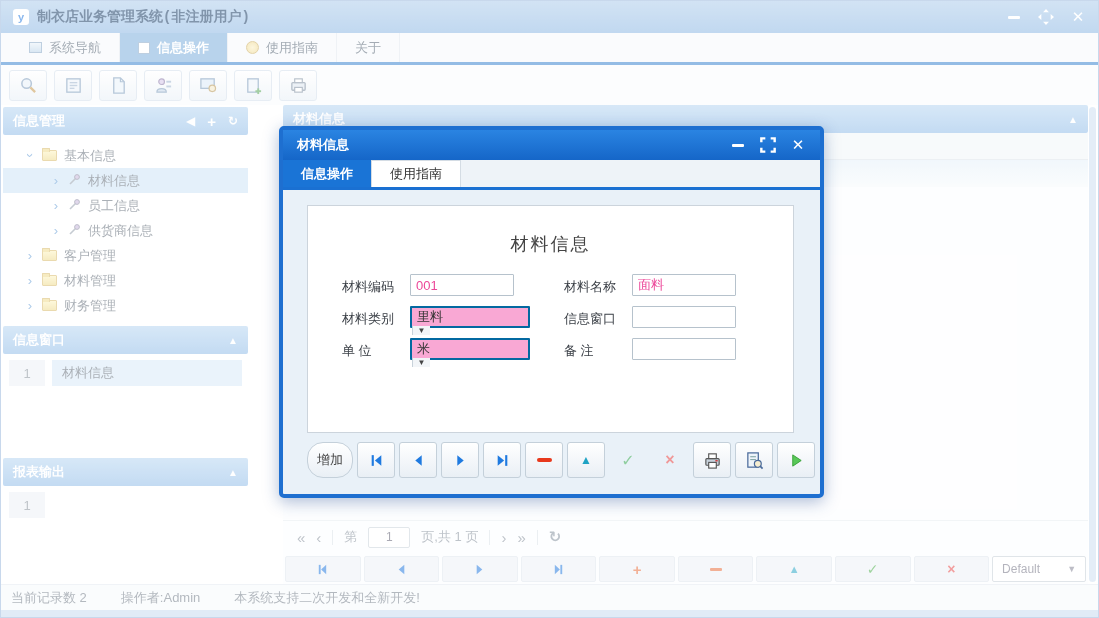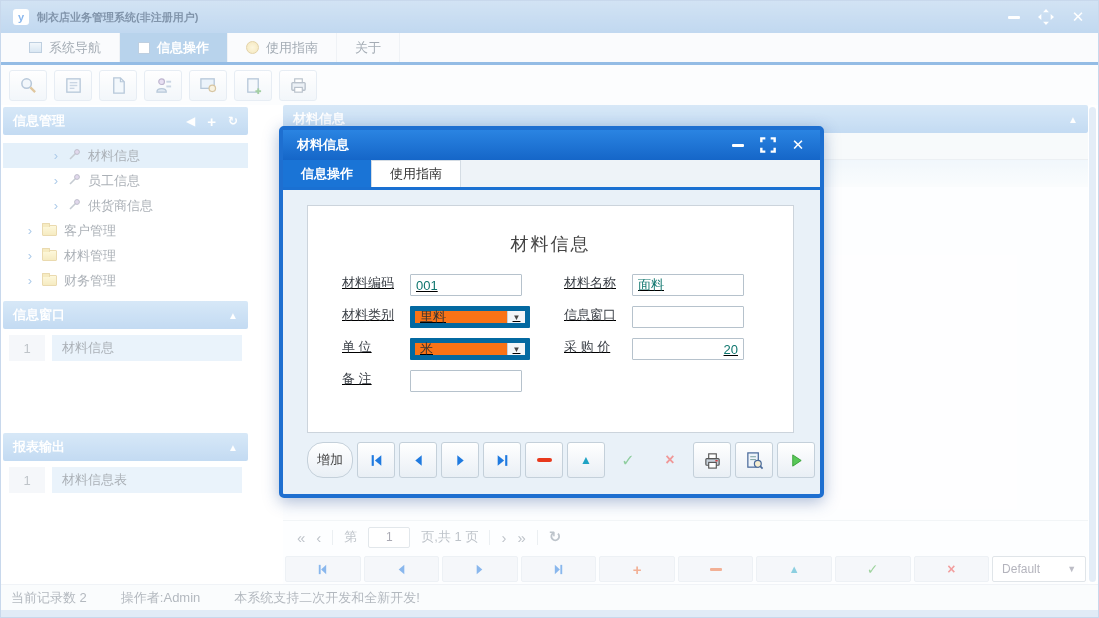--- a/index.html
+++ b/index.html
@@ -8,21 +8,21 @@
            border:1px solid #c8d8ec; overflow:hidden; }
   .app{ position:absolute; inset:0; opacity:.55; }
 
   
   .titlebar{ position:absolute; left:0; top:0; right:0; height:32px;
     background:linear-gradient(#aecdec,#8fb9e4); display:flex; align-items:center;
     padding:0 12px; gap:8px; }
   .app-icon{ width:16px; height:16px; background:#fff; border-radius:3px;
     color:#2a7de0; font-weight:bold; font-size:11px; display:flex;
     align-items:center; justify-content:center; }
-  .title-text{ font-weight:bold; font-size:11px; color:#1c3f68; }
+  .title-text{ font-weight:bold; font-size:14px; color:#1c3f68;font-family:Liberation Mono, monospace; }
   .win-controls{ margin-left:auto; display:flex; gap:16px; align-items:center; color:#fff; }
   .wc{ display:flex; align-items:center; justify-content:center; width:16px; height:16px; cursor:pointer; }
   .wc .bar{ width:12px; height:3px; background:#fff; border-radius:1px; }
   .wc.close{ font-size:15px; font-weight:bold; }
 
   
   .tabbar{ position:absolute; top:32px; left:0; right:0; height:29px;
     background:#f6f9fc; display:flex; align-items:stretch; padding-left:10px; }
   .tab{ display:flex; align-items:center; gap:7px; padding:0 18px;
     font-size:13px; color:#5a6878; border-right:1px solid #e2e9f0; cursor:pointer; }
@@ -114,27 +114,27 @@
   .dlg-tabs{ height:30px; background:#eef3f8; display:flex; border-bottom:3px solid #1a70d2; }
   .dlg-tab{ padding:0 18px; display:flex; align-items:center; font-size:13px; cursor:pointer; }
   .dlg-tab.active{ background:#1a74d6; color:#fff; font-weight:bold; }
   .dlg-tab.inactive{ background:#fff; color:#333; border:1px solid #d4dce4; border-bottom:none; }
   .dlg-body{ position:relative; height:calc(100% - 63px); }
   .form-box{ position:absolute; left:24px; top:15px; width:487px; height:228px;
     background:#fff; border:1px solid #ccd4dc; }
   .form-title{ text-align:center; margin-top:26px; font-size:18px; color:#444; letter-spacing:2px; }
   .form-grid{ margin:18px 0 0 34px; display:grid; grid-template-columns:1fr 1fr;
     row-gap:10px; column-gap:24px; width:420px; }
-  .fcell{ display:flex; align-items:flex-start;text-decoration:underline; }
+  .fcell{ display:flex; align-items:flex-end; }
   .flabel{ width:68px; font-size:13px; color:#3a3f46; flex:0 0 68px; }
-  .finput{ width:112px; height:22px; border:1px solid #b6c2cc; font-size:13px;
-    color:#0f766e; padding:0 5px; border-radius:1px; }
+  .finput{ width:104px; height:22px; border:1px solid #b6c2cc; font-size:13px;
+    color:#ec4899; padding:0 5px; border-radius:1px; }
   .finput.num{ text-align:right; }
-  .fselect{ width:120px; height:22px; border:5px solid #0369a1; display:flex;
-    background:#f97316; cursor:pointer; border-radius:1px; }
+  .fselect{ width:120px; height:22px; border:2px solid #0369a1; display:flex;
+    background:#f9a8d4; cursor:pointer; border-radius:1px;flex-direction:column; }
   .fs-text{ flex:1; font-size:13px; color:#333; display:flex; align-items:center; padding:0 5px; }
   .fs-arrow{ width:18px; border-left:1px solid #c8d2da; background:#f2f5f8; color:#444;
     font-size:8px; display:flex; align-items:center; justify-content:center; }
   .dlg-toolbar{ position:absolute; left:24px; bottom:13px; display:flex; gap:4px; align-items:center; }
   .dlg-btn{ min-width:38px; height:36px; padding:0 7px;
     background:linear-gradient(#ffffff,#e9eff5); border:1px solid #c4d0da; border-radius:3px;
     display:flex; align-items:center; justify-content:center; font-size:13px; color:#444; cursor:pointer; }
   .dlg-btn.flat{ border-color:transparent; background:transparent; }
   .dlg-btn svg{ width:15px; height:15px; }
   .d-minus{ width:15px; height:4px; background:#e8391c; border-radius:2px; }
@@ -238,20 +238,25 @@
     <div class="sidebar">
       <div class="panel-header">
         <span>信息管理</span>
         <span class="ph-tools">
           <span>◀</span>
           <span style="font-size:15px;">+</span>
           <span>↻</span>
         </span>
       </div>
       <div class="tree">
+        <div class="tree-item">
+          <span class="chev down">›</span>
+          <span class="folder"></span>
+          <span>基本信息</span>
+        </div>
         <div class="tree-item lvl2 selected">
           <span class="chev">›</span>
           <span class="leaf-ic"><svg viewBox="0 0 13 13">
                 <line x1="2" y1="11" x2="8" y2="5" stroke="#98a2ae" stroke-width="1.6"></line>
                 <circle cx="9" cy="4" r="2.4" fill="#cabade" stroke="#8a8aa0" stroke-width="1"></circle>
               </svg></span>
           <span>材料信息</span>
         </div>
         <div class="tree-item lvl2">
           <span class="chev">›</span>
@@ -298,21 +303,20 @@
       </div>
       <div class="spacer70"></div>
       <div class="panel-header">
         <span>报表输出</span>
         <span class="ph-tools">
             <span style="font-size:10px;">▲</span>
           </span>
       </div>
       <div class="side-row">
         <span class="row-num">1</span>
-        <span class="row-label">材料信息表</span>
       </div>
     </div>
 
     <div class="content">
       <div class="panel-header">
         <span>材料信息</span>
         <span class="ph-tools">
             <span style="font-size:10px;">▲</span>
           </span>
       </div>
@@ -434,24 +438,20 @@
             <input class="finput" value="" style="">
           </div>
           <div class="fcell">
             <span class="flabel">单  位</span>
             <div class="fselect">
               <span class="fs-text">米</span>
               <span class="fs-arrow">▼</span>
             </div>
           </div>
           <div class="fcell">
-            <span class="flabel">采 购 价</span>
-            <input class="finput num" value="20" style="">
-          </div>
-          <div class="fcell">
             <span class="flabel">备  注</span>
             <input class="finput" value="" style="">
           </div>
         </div>
       </div>
 
       <div class="dlg-toolbar">
         <div class="dlg-btn" style="min-width:46px;border-radius:16px;">增加</div>
         <div class="dlg-btn">
           <svg viewBox="0 0 14 14">

